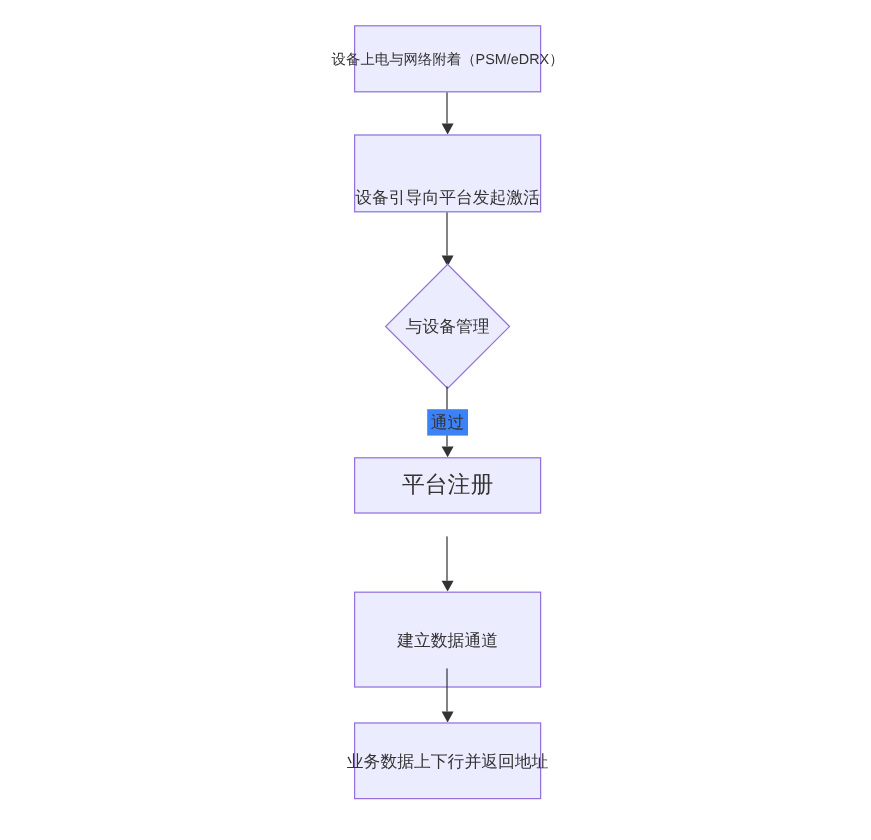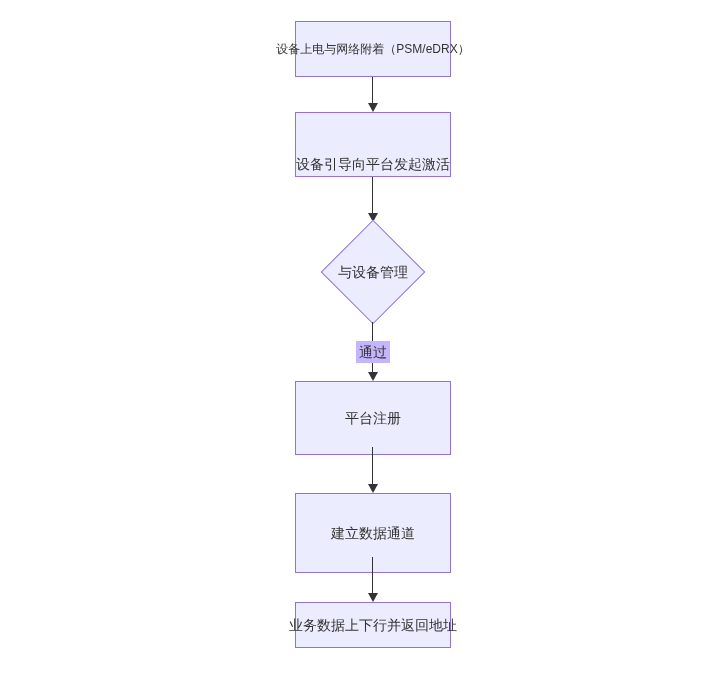--- a/index.html
+++ b/index.html
@@ -18,23 +18,23 @@
     background:#ECECFF;
     border:1px solid #9370DB;
     color:#333333;
     display:flex; flex-direction:row;
     align-items:center; justify-content:center;
     text-align:center;
   }
   .node .nline { white-space:nowrap; }
   .n1 { top:21px;  height:56px; font-size:12px; line-height:20px; }
   .n2 { top:112px; height:65px; font-size:14px; line-height:23px;align-items:flex-end; }
-  .n4 { top:381px; height:74px; font-size:14px; line-height:23px; }
+  .n4 { top:381px; height:47px; font-size:19px; line-height:23px; }
   .n5 { top:493px; height:80px; font-size:14px; line-height:23px; }
-  .n6 { top:602px; height:46px; font-size:14px; line-height:23px; }
+  .n6 { top:602px; height:64px; font-size:14px; line-height:23px; }
   
   .diamond-shape {
     position:absolute;
     left:336px; top:235px;
     width:74px; height:74px;
     box-sizing:border-box;
     background:#ECECFF;
     border:1px solid #9370DB;
     transform:rotate(45deg);
   }
@@ -64,21 +64,21 @@
   }
   .a1s { top:77px;  height:26px; }  .a1h { top:103px; }
   .a2s { top:177px; height:36px; }  .a2h { top:213px; }
   .a3s { top:322px; height:50px; }  .a3h { top:372px; }
   .a4s { top:447px; height:37px; }  .a4h { top:484px; }
   .a5s { top:557px; height:36px; }  .a5h { top:593px; }
   .edge-label {
     position:absolute;
     left:373px; top:341px;
     transform:translateX(-50%);
-    background:#c4b5fd;
+    background:#3b82f6;
     color:#333333;
     font-size:14px; line-height:20px;
     padding:1px 3px;
     white-space:nowrap;
   }
 </style>
 </head>
 <body>
 
 <div class="canvas">

